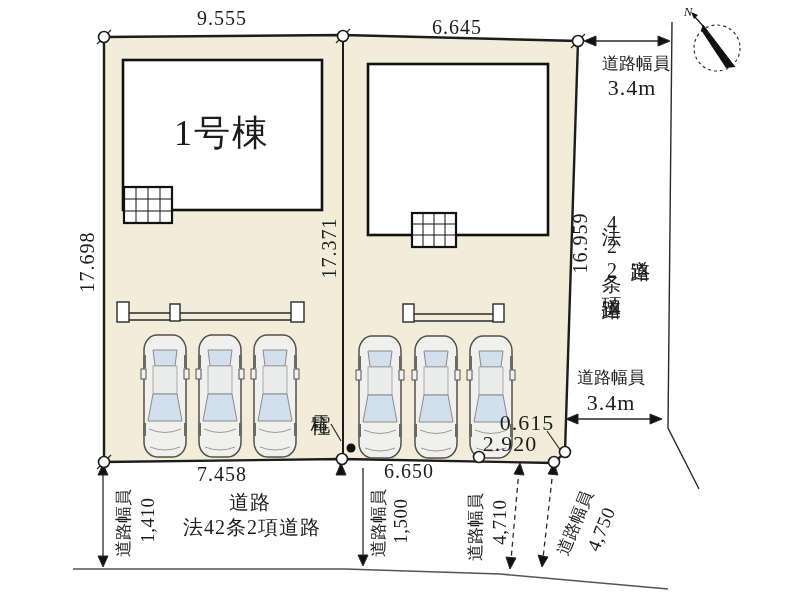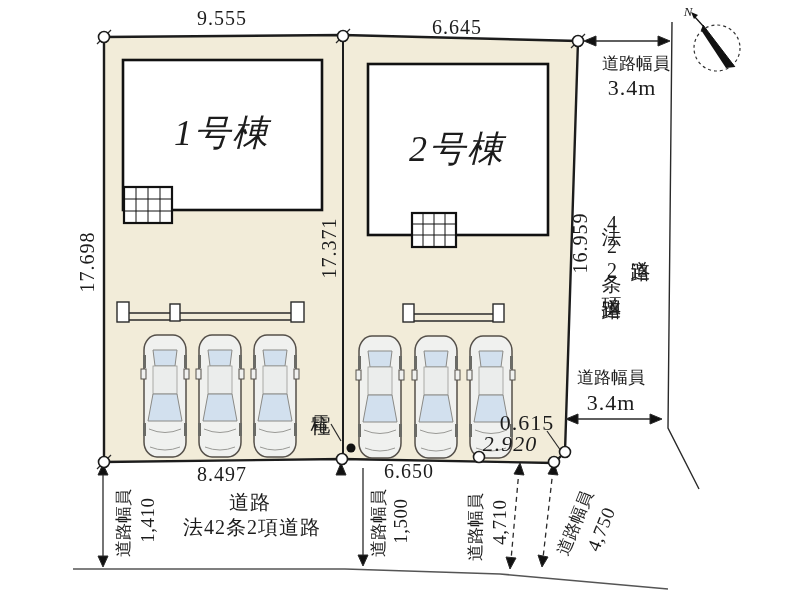--- a/index.html
+++ b/index.html
@@ -15,21 +15,21 @@
   }
   .rot90{transform:translate(-50%,-50%) rotate(-90deg);}
   .rot68{transform:translate(-50%,-50%) rotate(-68deg);}
   .vert{
     writing-mode:vertical-rl;text-orientation:upright;
     letter-spacing:2px;
   }
   .dim{font-size:20px;letter-spacing:1px;}
   .dim-small{font-size:19px;letter-spacing:0.5px;}
   .dim-big{font-size:22px;letter-spacing:1px;}
-  .bldg{font-size:36px;letter-spacing:2px;font-style:italic;}
+  .bldg{font-size:36px;letter-spacing:2px;}
   .rw{font-size:17px;}
   .rw34{font-size:22px;letter-spacing:1px;}
   .roadname{font-size:20px;letter-spacing:1px;}
   .north{font-size:13px;font-style:italic;}
 </style>
 </head>
 <body>
 
 <div id="stage">
 
@@ -170,31 +170,30 @@
     <g>
       <circle cx="717" cy="48" r="23" fill="none" stroke="#333" stroke-width="1.2" stroke-dasharray="3,3"></circle>
       <polygon points="703,25 735,67 726,68 701,30" fill="#111"></polygon>
       <line x1="735" y1="67" x2="703" y2="25" stroke="#111" stroke-width="1"></line>
       <line x1="704" y1="27" x2="694" y2="16" stroke="#111" stroke-width="1.2"></line>
       <polygon points="691,12 698,15 694,19" fill="#111"></polygon>
     </g>
   </svg>
 
   <div class="label bldg" style="left:222px;top:133px;">1号棟</div>
-  <div class="label bldg" style="left:457px;top:149px;">2号棟</div>
 
   <div class="label dim" style="left:222px;top:18px;">9.555</div>
   <div class="label dim" style="left:457px;top:27px;">6.645</div>
   <div class="label dim rot90" style="left:87px;top:262px;">17.698</div>
   <div class="label dim rot90" style="left:329px;top:248px;">17.371</div>
   <div class="label dim rot90" style="left:580px;top:243px;">16.959</div>
-  <div class="label dim" style="left:222px;top:474px;">8.497</div>
+  <div class="label dim" style="left:222px;top:474px;">7.458</div>
   <div class="label dim" style="left:409px;top:471px;">6.650</div>
   <div class="label dim-big" style="left:527px;top:423px;">0.615</div>
-  <div class="label dim-big" style="left:510px;top:444px;font-style:italic;">2.920</div>
+  <div class="label dim-big" style="left:510px;top:444px;">2.920</div>
 
   <div class="label rw" style="left:636px;top:63px;">道路幅員</div>
   <div class="label rw34" style="left:632px;top:88px;">3.4m</div>
 
   <div class="label vert roadname" style="left:641px;top:246px;">道路</div>
   <div class="label vert roadname" style="left:612px;top:248px;">法42条2項道路</div>
 
   <div class="label rw" style="left:611px;top:377px;">道路幅員</div>
   <div class="label rw34" style="left:611px;top:403px;">3.4m</div>
 

